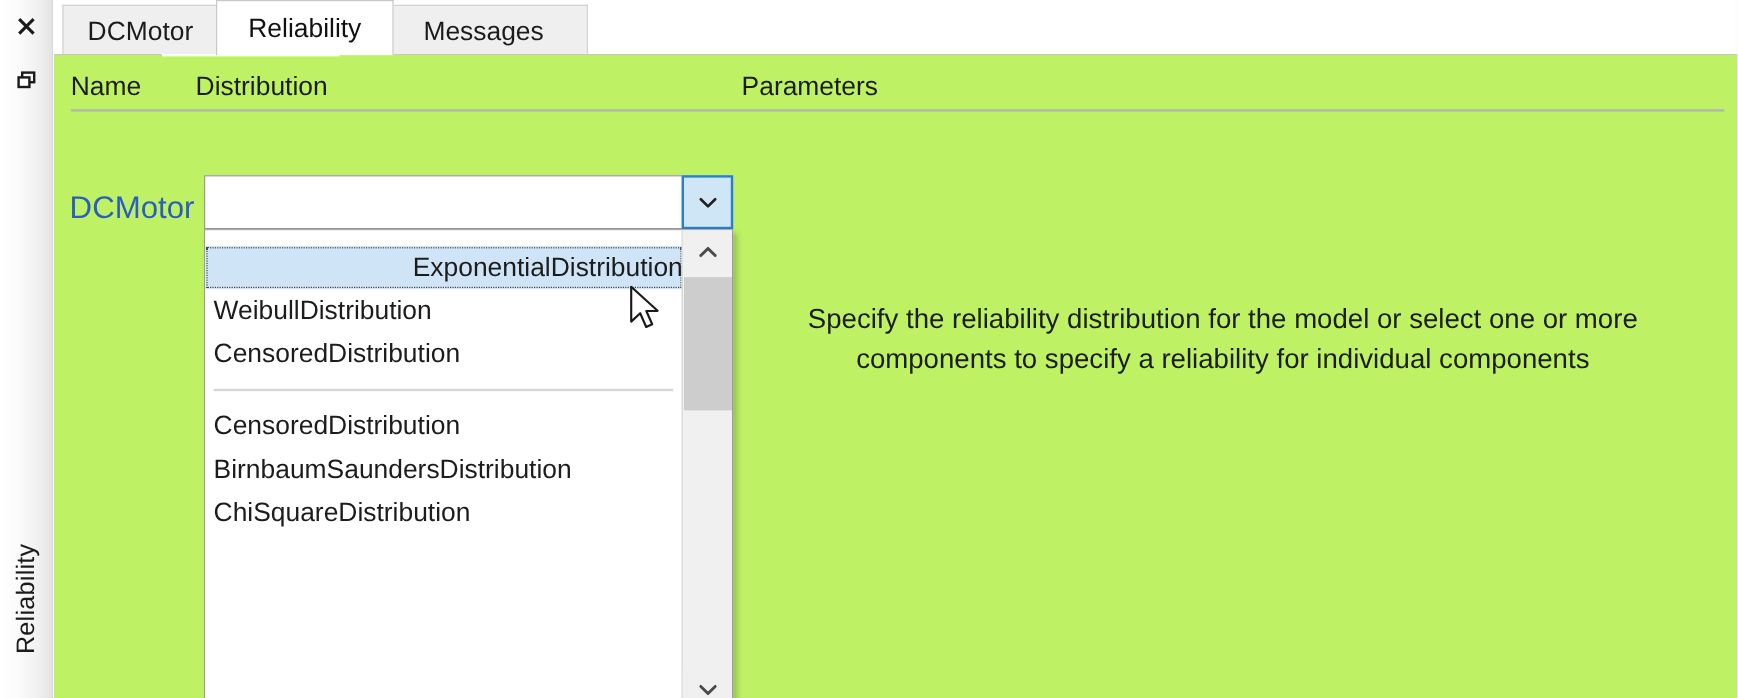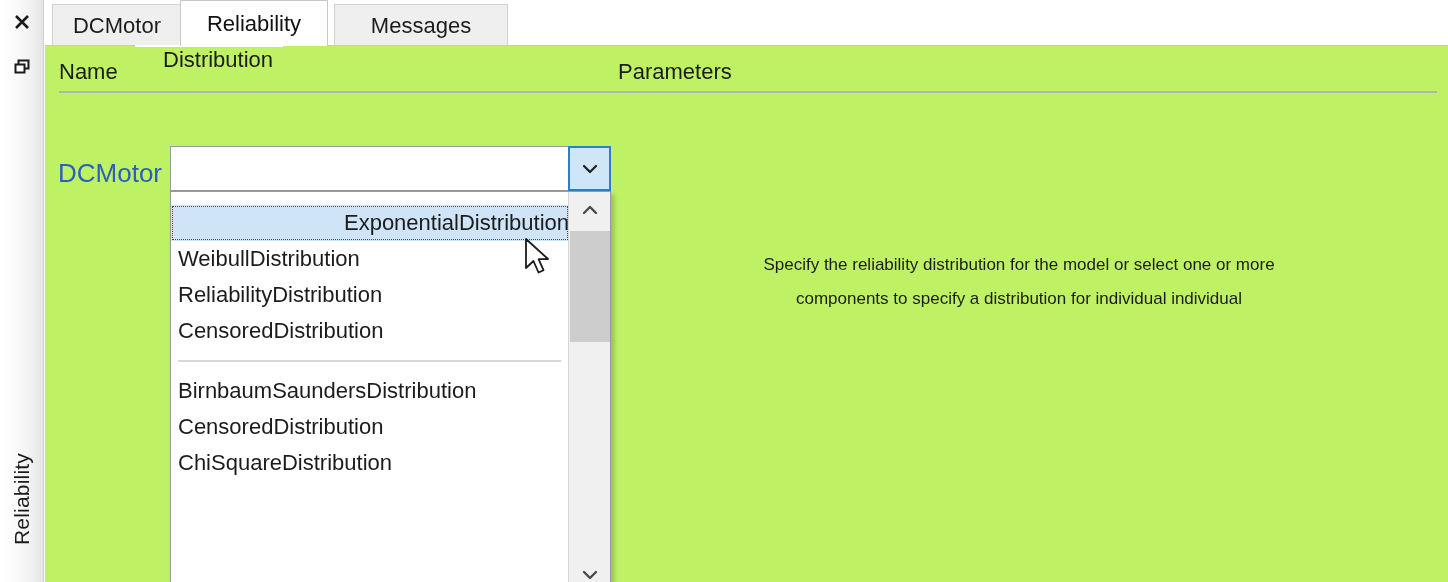--- a/index.html
+++ b/index.html
@@ -94,21 +94,21 @@
   .tab.active {
     top: 0;
     height: 46px;
     background: #ffffff;
     border-color: #c8c8c8;
     z-index: 3;
     color: #111;
   }
   .tab-general   { left: 7px;   width: 130px; }
   .tab-reliability { left: 135px; width: 148px; }
-  .tab-messages  { left: 289px; width: 174px; }
+  .tab-messages  { left: 271px; width: 174px; }
 
   .panel {
     position: absolute;
     left: 45px; top: 45px;
     width: 1403px;
     height: 537px;
     background: #bef264;
     border-top: 1px solid #c8c8c8;
     box-sizing: border-box;
   }
@@ -121,21 +121,21 @@
   }
 
   
   .col-head {
     position: absolute;
     font-size: 22px;
     color: #1c1c1c;
     white-space: nowrap;
   }
   .col-name   { left: 14px;  top: 13px; }
-  .col-dist   { left: 118px; top: 1px; }
+  .col-dist   { left: 118px; top: 13px; }
   .col-params { left: 573px; top: 13px; }
 
   .head-rule {
     position: absolute;
     left: 14px;
     top: 45px;
     width: 1378px;
     height: 2px;
     background: #b4b4b4;
   }
@@ -259,21 +259,21 @@
     background: #cdcdcd;
   }
 
   
   .hint {
     position: absolute;
     left: 574px;
     top: 202px;
     width: 800px;
     text-align: center;
-    font-size: 17px;
+    font-size: 23px;
     line-height: 34px;
     color: #1c1c1c;
   }
   .hint .l { display: block; }
 
   
   .cursor {
     position: absolute;
     left: 524px;
     top: 238px;
@@ -334,48 +334,47 @@
         </svg>
       </div>
     </div>
 
     <div class="dropdown">
       <div class="dd-list">
         <div class="dd-pad-top"></div>
 
         <div class="dd-item selected">ExponentialDistribution</div>
         <div class="dd-item">WeibullDistribution</div>
-        <div class="dd-item">ReliabilityDistribution</div>
         <div class="dd-item">CensoredDistribution</div>
 
         <div class="dd-sep"></div>
 
+        <div class="dd-item">CensoredDistribution</div>
         <div class="dd-item">BirnbaumSaundersDistribution</div>
-        <div class="dd-item">CensoredDistribution</div>
         <div class="dd-item">ChiSquareDistribution</div>
       </div>
 
       <div class="dd-scroll">
         <div class="sb-arrow up">
           <svg width="22" height="22" viewBox="0 0 22 22" aria-hidden="true">
             <path d="M5 14 L11 8 L17 14" stroke="#4a4a4a" stroke-width="2.4" fill="none" stroke-linecap="round" stroke-linejoin="round"></path>
           </svg>
         </div>
         <div class="sb-thumb"></div>
         <div class="sb-arrow down">
           <svg width="22" height="22" viewBox="0 0 22 22" aria-hidden="true">
             <path d="M5 8 L11 14 L17 8" stroke="#4a4a4a" stroke-width="2.4" fill="none" stroke-linecap="round" stroke-linejoin="round"></path>
           </svg>
         </div>
       </div>
     </div>
 
     <div class="hint">
       <span class="l">Specify the reliability distribution for the model or select one or more</span>
-      <span class="l">components to specify a distribution for individual individual</span>
+      <span class="l">components to specify a reliability for individual components</span>
     </div>
   </div>
 
   <div class="cursor">
     <svg width="30" height="42" viewBox="0 0 30 42" aria-hidden="true">
       <path d="M2 1 L2 30 L9.5 23 L14.5 34.5 L19.5 32.2 L14.6 21.2 L24 21 Z" fill="#ffffff" stroke="#1a1a1a" stroke-width="1.8" stroke-linejoin="round"></path>
     </svg>
   </div>
 
 </div>

